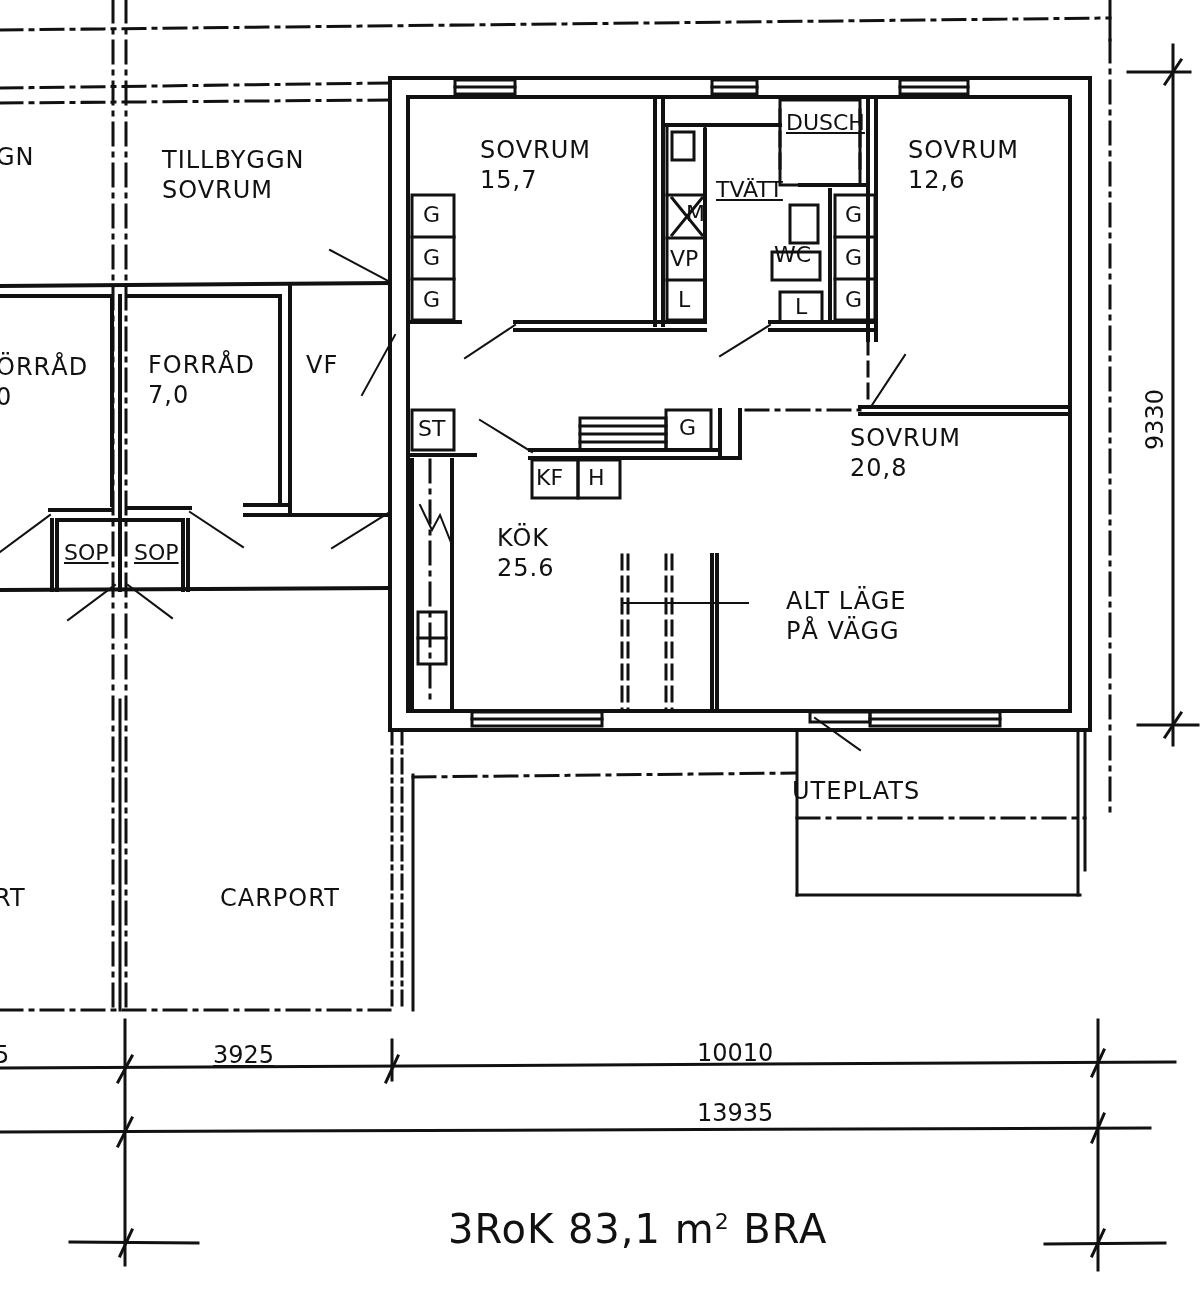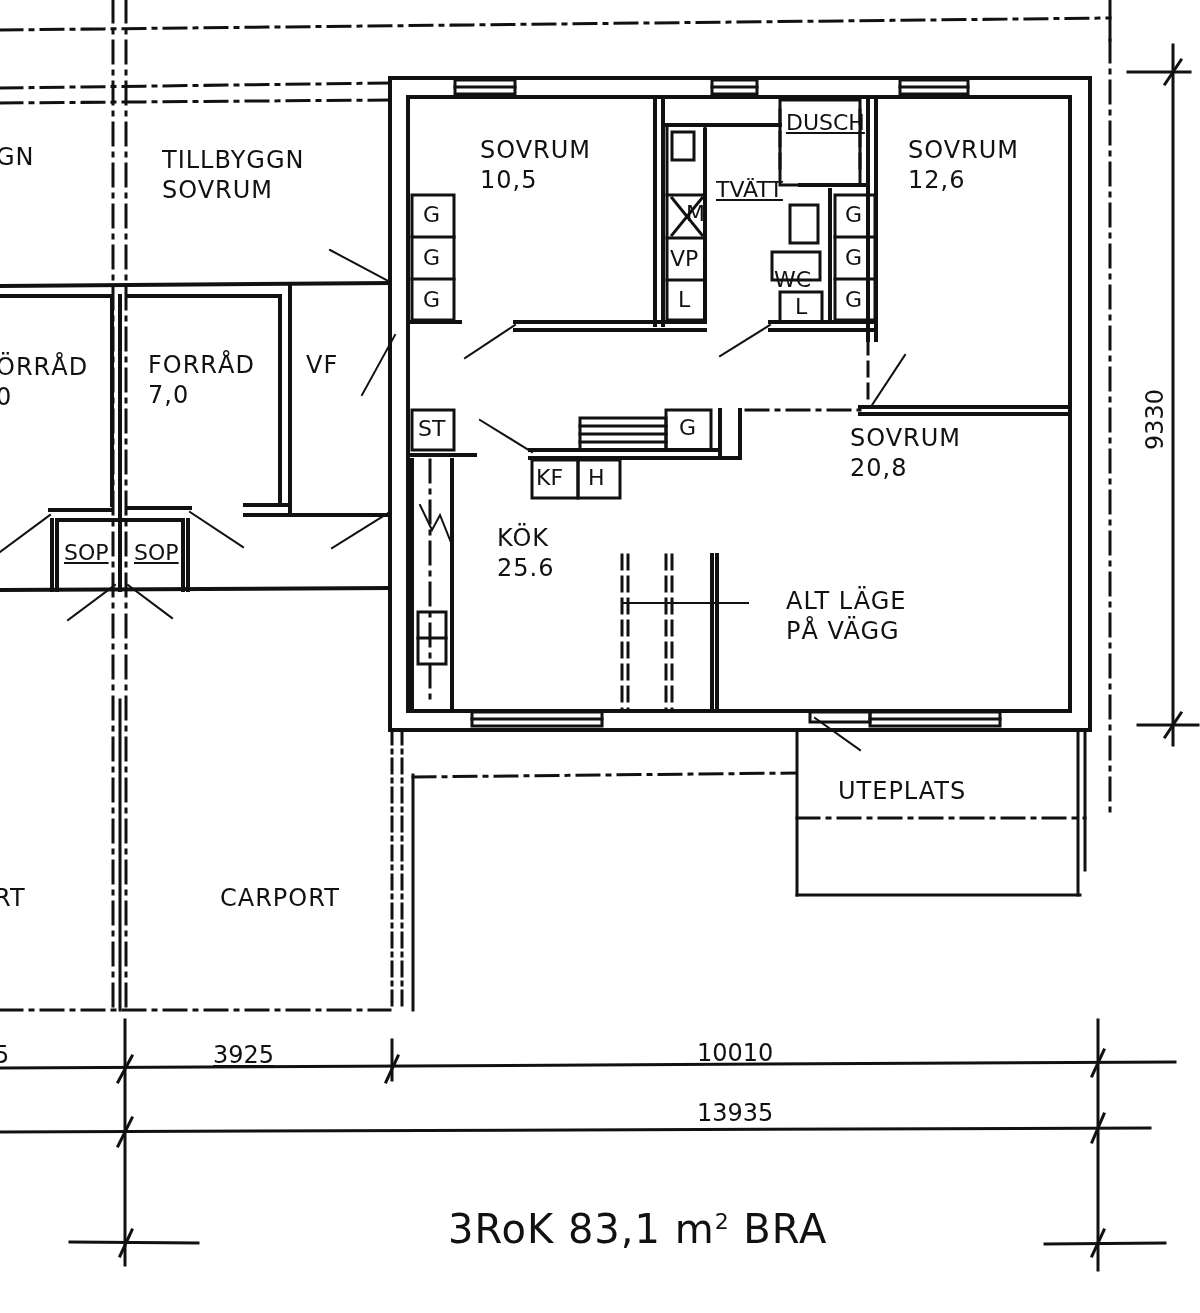--- a/index.html
+++ b/index.html
@@ -217,21 +217,21 @@
       <line x1="120" y1="1256" x2="132" y2="1230"></line>
       <line x1="1092" y1="1256" x2="1104" y2="1230"></line>
       <line x1="1165" y1="84" x2="1181" y2="60"></line>
       <line x1="1165" y1="737" x2="1181" y2="713"></line>
     </g>
   </g>
 </svg>
 
 <div class="lbl" style="left:480px;top:135px;">
   <span class="block">SOVRUM</span>
-  <span class="block">10,5</span>
+  <span class="block">15,7</span>
 </div>
 <div class="lbl" style="left:908px;top:135px;">
   <span class="block">SOVRUM</span>
   <span class="block">12,6</span>
 </div>
 <div class="lbl small" style="left:716px;top:175px;">TVÄTT</div>
 <div class="lbl small" style="left:786px;top:108px;">DUSCH</div>
 <div class="lbl" style="left:850px;top:423px;">
   <span class="block">SOVRUM</span>
   <span class="block">20,8</span>
@@ -255,34 +255,34 @@
 </div>
 <div class="lbl" style="left:-4px;top:352px;">
   <span class="block">ÖRRÅD</span>
   <span class="block">0</span>
 </div>
 <div class="lbl" style="left:306px;top:350px;">VF</div>
 <div class="lbl small" style="left:64px;top:538px;">SOP</div>
 <div class="lbl small" style="left:134px;top:538px;">SOP</div>
 <div class="lbl" style="left:220px;top:883px;">CARPORT</div>
 <div class="lbl" style="left:-6px;top:883px;">RT</div>
-<div class="lbl" style="left:838px;top:776px;">UTEPLATS</div>
+<div class="lbl" style="left:792px;top:776px;">UTEPLATS</div>
 
 <div class="lbl box" style="left:423px;top:200px;">G</div>
 <div class="lbl box" style="left:423px;top:243px;">G</div>
 <div class="lbl box" style="left:423px;top:285px;">G</div>
 <div class="lbl box" style="left:845px;top:200px;">G</div>
 <div class="lbl box" style="left:845px;top:243px;">G</div>
 <div class="lbl box" style="left:845px;top:285px;">G</div>
 <div class="lbl box" style="left:679px;top:413px;">G</div>
 <div class="lbl box" style="left:686px;top:199px;">M</div>
 <div class="lbl box" style="left:670px;top:244px;">VP</div>
 <div class="lbl box" style="left:678px;top:285px;">L</div>
 <div class="lbl box" style="left:795px;top:292px;">L</div>
-<div class="lbl box" style="left:774px;top:265px;text-align:center;">WC</div>
+<div class="lbl box" style="left:774px;top:240px;text-align:center;">WC</div>
 <div class="lbl box" style="left:418px;top:414px;">ST</div>
 <div class="lbl box" style="left:536px;top:463px;">KF</div>
 <div class="lbl box" style="left:588px;top:463px;">H</div>
 
 <div class="lbl dim" style="left:-6px;top:1040px;">5</div>
 <div class="lbl dim" style="left:213px;top:1040px;text-decoration:underline;">3925</div>
 <div class="lbl dim" style="left:697px;top:1038px;">10010</div>
 <div class="lbl dim" style="left:697px;top:1098px;">13935</div>
 <div class="lbl dim vert" style="left:1140px;top:450px;">9330</div>
 

